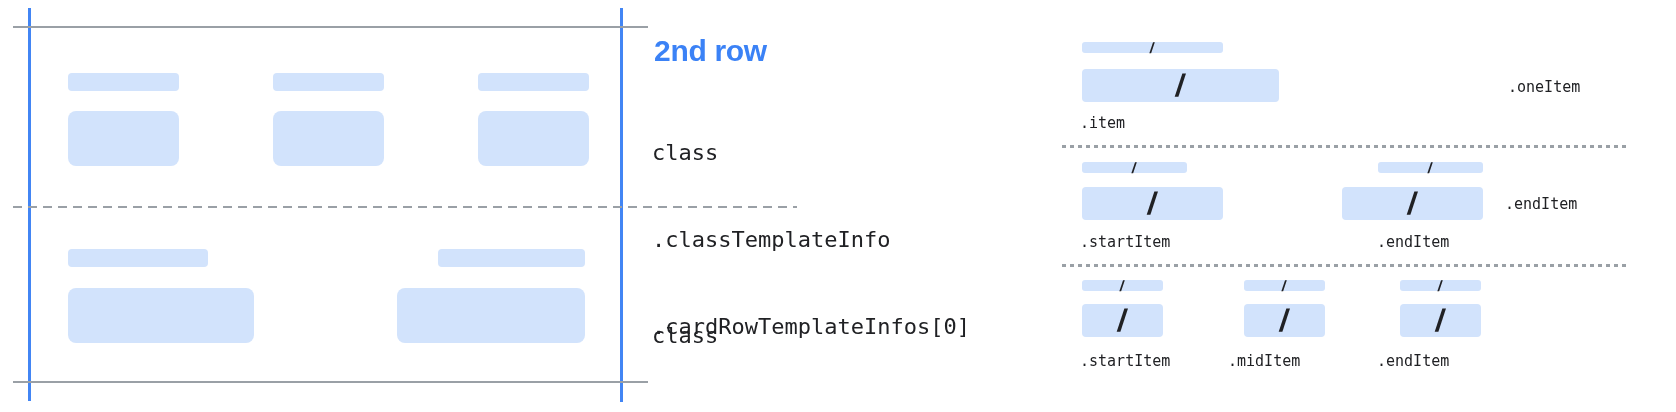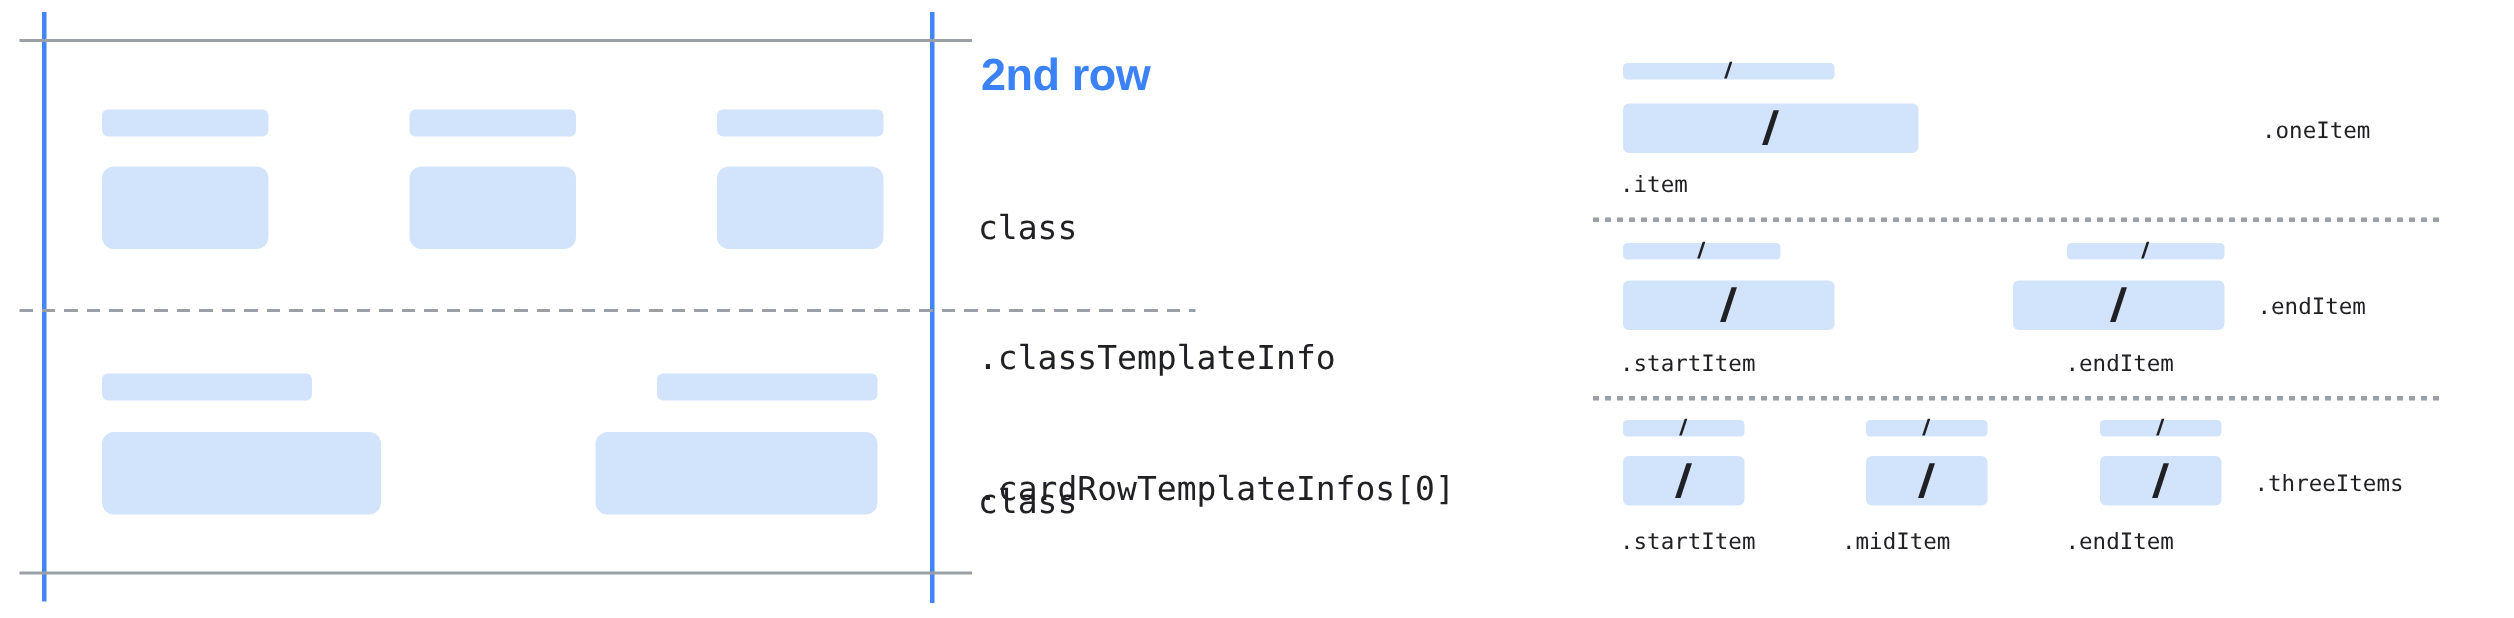--- a/index.html
+++ b/index.html
@@ -142,15 +142,14 @@
   </div>
   <div class="bar-sm" style="left:1400px;top:280px;width:81px;">
     <span class="slash-sm">/</span>
   </div>
   <div class="bar-lg" style="left:1400px;top:304px;width:81px;">
     <span class="slash-lg">/</span>
   </div>
   <div class="mono-label" style="left:1080px;top:350px;">.startItem</div>
   <div class="mono-label" style="left:1228px;top:350px;">.midItem</div>
   <div class="mono-label" style="left:1377px;top:350px;">.endItem</div>
-  <div class="mono-label" style="left:1503px;top:311px;">.threeItems</div>
 
 </div>
 
 </body></html>

